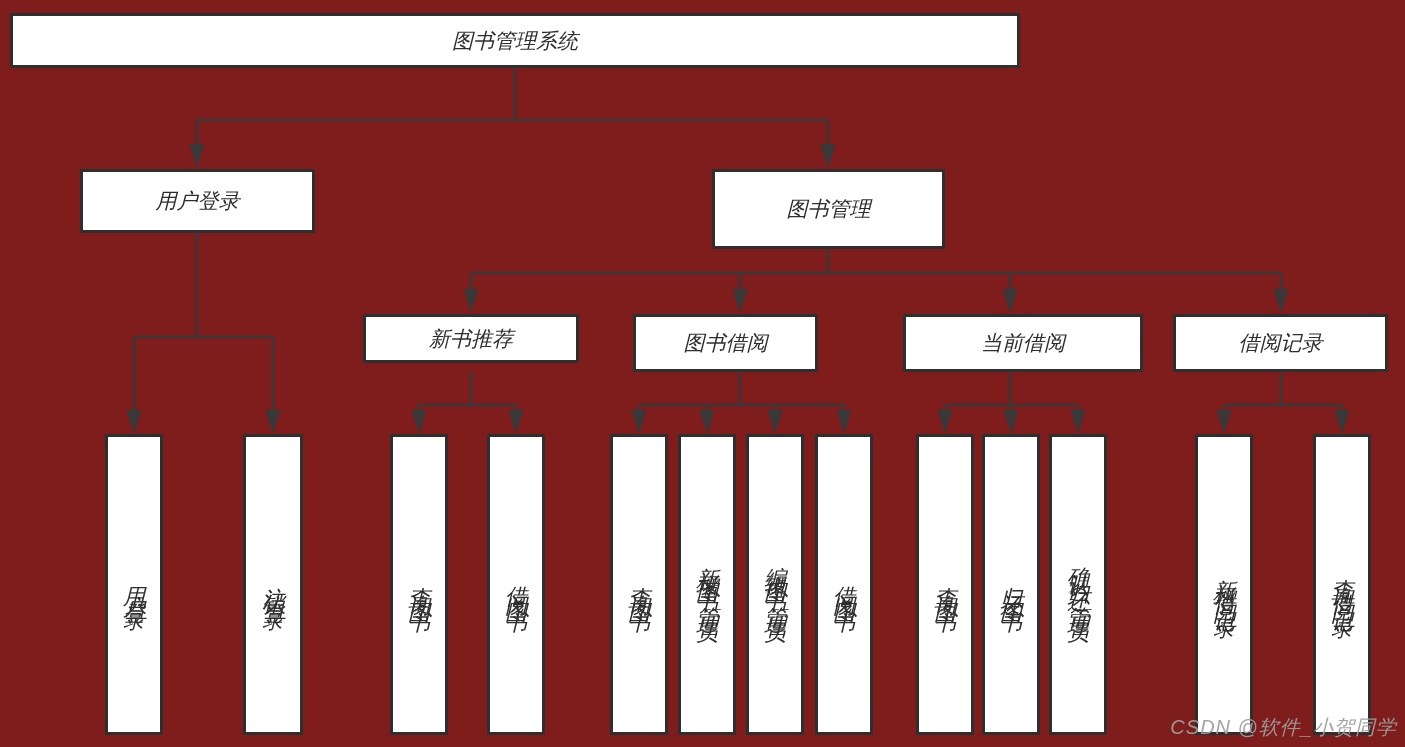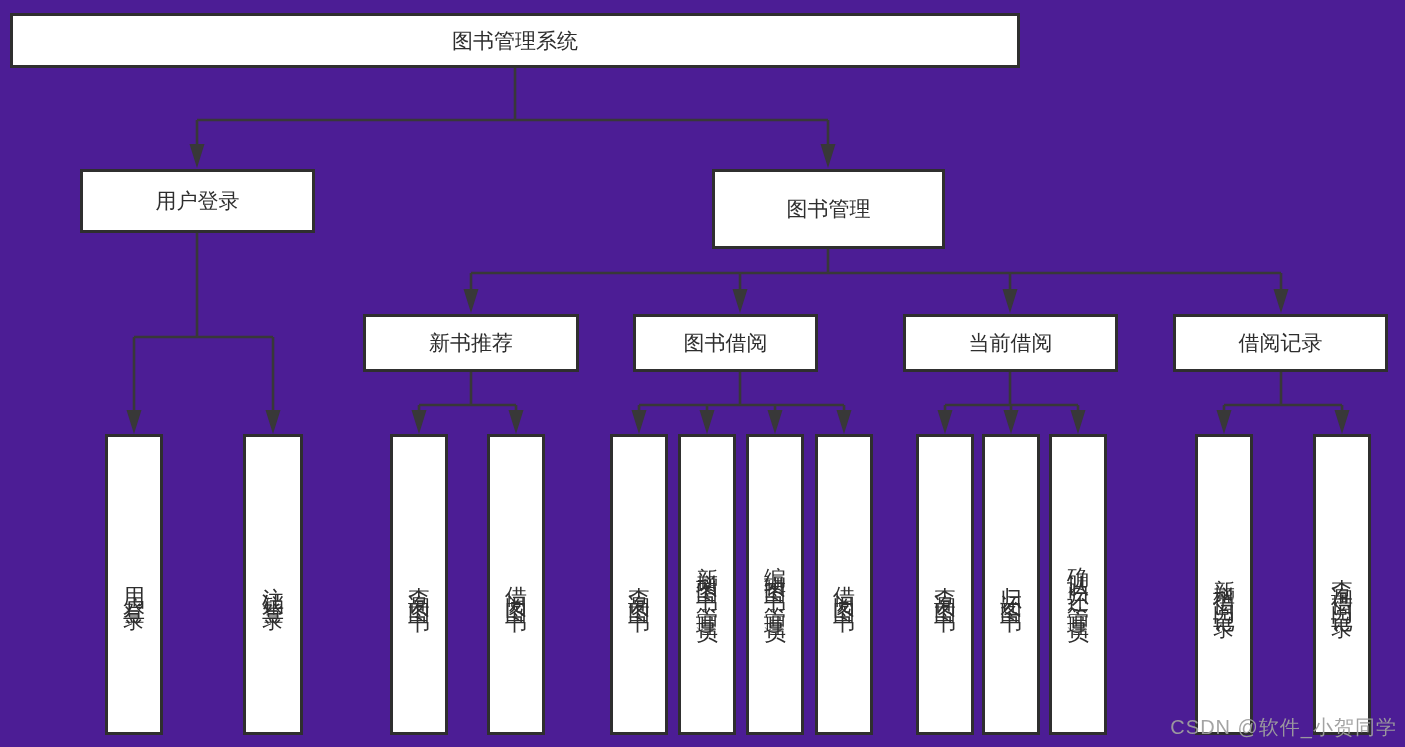--- a/index.html
+++ b/index.html
@@ -6,22 +6,23 @@
   * { margin: 0; padding: 0; box-sizing: border-box; }
   html, body { background: #ffffff; }
   body {
     font-family: "Liberation Sans", "DejaVu Sans", sans-serif;
     color: #2e2e2e;
   }
   .stage {
     position: relative;
     width: 1405px;
     height: 747px;
-    background: #4c1d95;
+    background: #7f1d1d;
     overflow: hidden;
+    font-style: italic;
   }
   .connectors {
     position: absolute;
     left: 0; top: 0;
     width: 1405px; height: 747px;
   }
   .node {
     position: absolute;
     background: #ffffff;
     border: 3px solid #2f2f2f;
@@ -103,23 +104,23 @@
       <path d="M1216.5 410 h15 L1224 434 Z"></path>
       <path d="M1334.5 410 h15 L1342 434 Z"></path>
     </g>
   </svg>
 
   <div class="node" style="left:10px; top:13px; width:1010px; height:55px;">图书管理系统</div>
 
   <div class="node" style="left:80px; top:169px; width:235px; height:64px;">用户登录</div>
   <div class="node" style="left:712px; top:169px; width:233px; height:80px;">图书管理</div>
 
-  <div class="node" style="left:363px; top:314px; width:216px; height:58px;">新书推荐</div>
+  <div class="node" style="left:363px; top:314px; width:216px; height:49px;">新书推荐</div>
   <div class="node" style="left:633px; top:314px; width:185px; height:58px;">图书借阅</div>
-  <div class="node" style="left:903px; top:314px; width:215px; height:58px;">当前借阅</div>
+  <div class="node" style="left:903px; top:314px; width:240px; height:58px;">当前借阅</div>
   <div class="node" style="left:1173px; top:314px; width:215px; height:58px;">借阅记录</div>
 
   <div class="leaf" style="left:105px; top:434px; width:58px; height:301px;">
     <span class="vtext">用户登录</span>
   </div>
   <div class="leaf" style="left:243px; top:434px; width:60px; height:301px;">
     <span class="vtext">注销登录</span>
   </div>
 
   <div class="leaf" style="left:390px; top:434px; width:58px; height:301px;">

